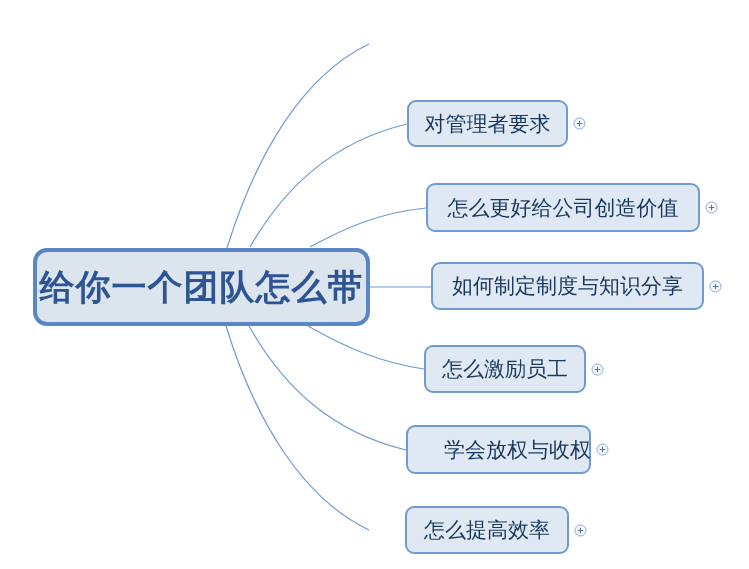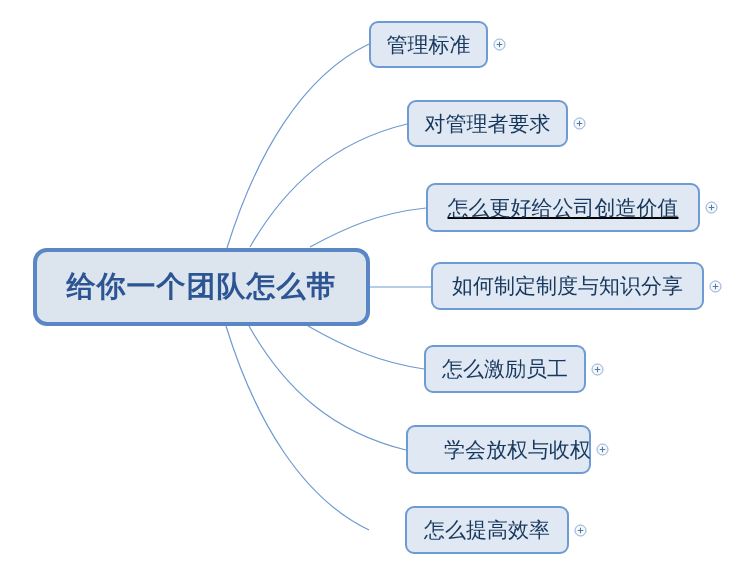--- a/index.html
+++ b/index.html
@@ -27,21 +27,21 @@
     left: 33px; top: 248px;
     width: 337px; height: 78px;
     box-sizing: border-box;
     background: #dce4ee;
     border: 4px solid #5b86c5;
     border-radius: 14px;
     display: flex;
     align-items: center;
     justify-content: center;
     color: #2d5493;
-    font-size: 29px;
+    font-size: 35px;
     font-weight: bold;
     letter-spacing: 1px;
     cursor: default;
     white-space: nowrap;
   }
   
   .branch-wrap {
     position: absolute;
     display: flex;
     align-items: center;
@@ -55,21 +55,21 @@
     display: flex;
     align-items: center;
     justify-content: center;
     color: #17375d;
     font-size: 21px;
     white-space: nowrap;
     cursor: default;
   }
   .b1 { left: 369px; top: 21px;  } .b1 .branch-box { width: 119px; height: 47px; }
   .b2 { left: 407px; top: 100px; } .b2 .branch-box { width: 161px; height: 47px; }
-  .b3 { left: 426px; top: 183px; text-decoration: underline; } .b3 .branch-box { width: 274px; height: 49px; }
+  .b3 { left: 426px; top: 183px; } .b3 .branch-box { width: 274px; height: 49px; }
   .b4 { left: 431px; top: 262px; } .b4 .branch-box { width: 273px; height: 48px; }
   .b5 { left: 424px; top: 345px; } .b5 .branch-box { width: 162px; height: 48px; text-align: right; }
   .b6 { left: 406px; top: 425px; } .b6 .branch-box { width: 185px; height: 49px; padding-left: 38px; }
   .b7 { left: 369px; top: 506px; margin-left: 36px; } .b7 .branch-box { width: 164px; height: 48px; }
   
   .expand {
     width: 13px; height: 13px;
     display: inline-flex;
     align-items: center;
     justify-content: center;
@@ -91,31 +91,20 @@
       <path d="M308,326 C345,347 378,362 424,369"></path>
       <path d="M249,326 C284,388 332,432 406,450"></path>
       <path d="M226,326 C255,420 302,498 369,530"></path>
     </g>
   </svg>
 
   <div class="root-node">
     <span>给你一个团队怎么带</span>
   </div>
 
-  <div class="branch-wrap b1">
-    <div class="branch-box">
-      <span>管理标准</span>
-    </div>
-    <span class="expand">
-      <svg width="13" height="13" viewBox="0 0 13 13">
-          <circle cx="6.5" cy="6.5" r="5.5" fill="#f6f9fc" stroke="#8ba9d4" stroke-width="1"></circle>
-          <path d="M6.5 3.7 V9.3 M3.7 6.5 H9.3" stroke="#54779f" stroke-width="1.1"></path>
-        </svg>
-    </span>
-  </div>
 
   <div class="branch-wrap b2">
     <div class="branch-box">
       <span>对管理者要求</span>
     </div>
     <span class="expand">
       <svg width="13" height="13" viewBox="0 0 13 13">
           <circle cx="6.5" cy="6.5" r="5.5" fill="#f6f9fc" stroke="#8ba9d4" stroke-width="1"></circle>
           <path d="M6.5 3.7 V9.3 M3.7 6.5 H9.3" stroke="#54779f" stroke-width="1.1"></path>
         </svg>

